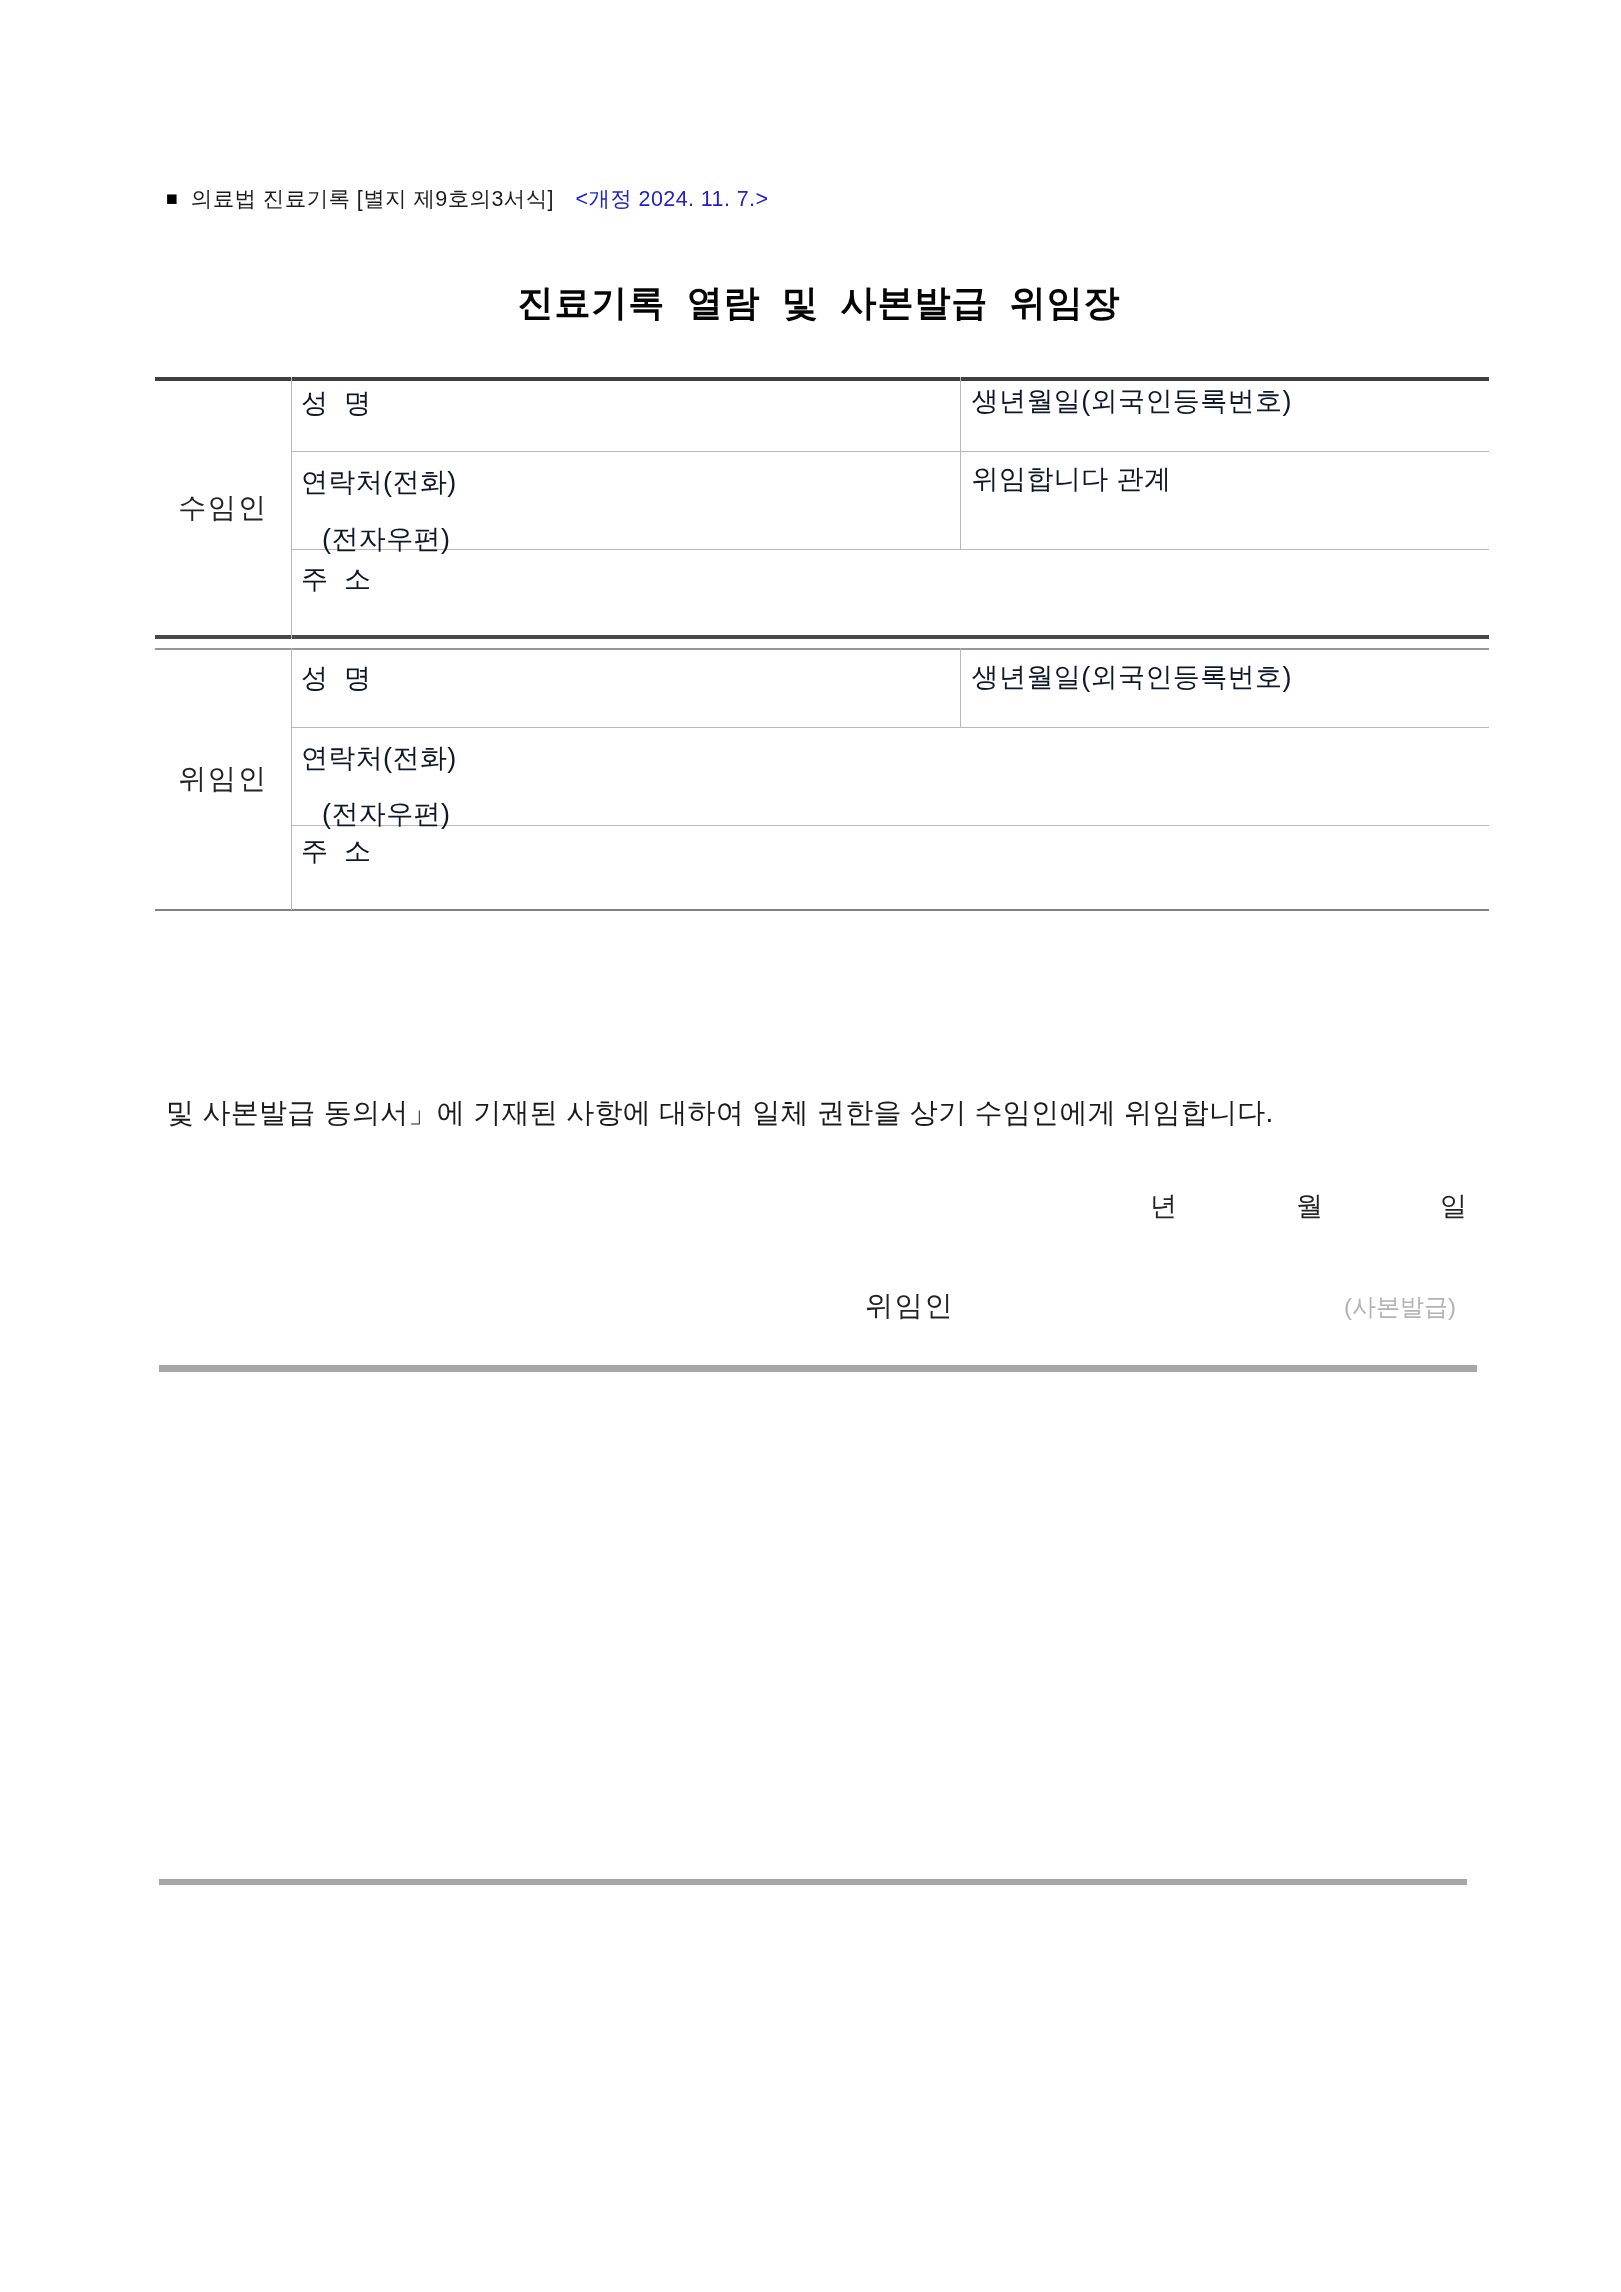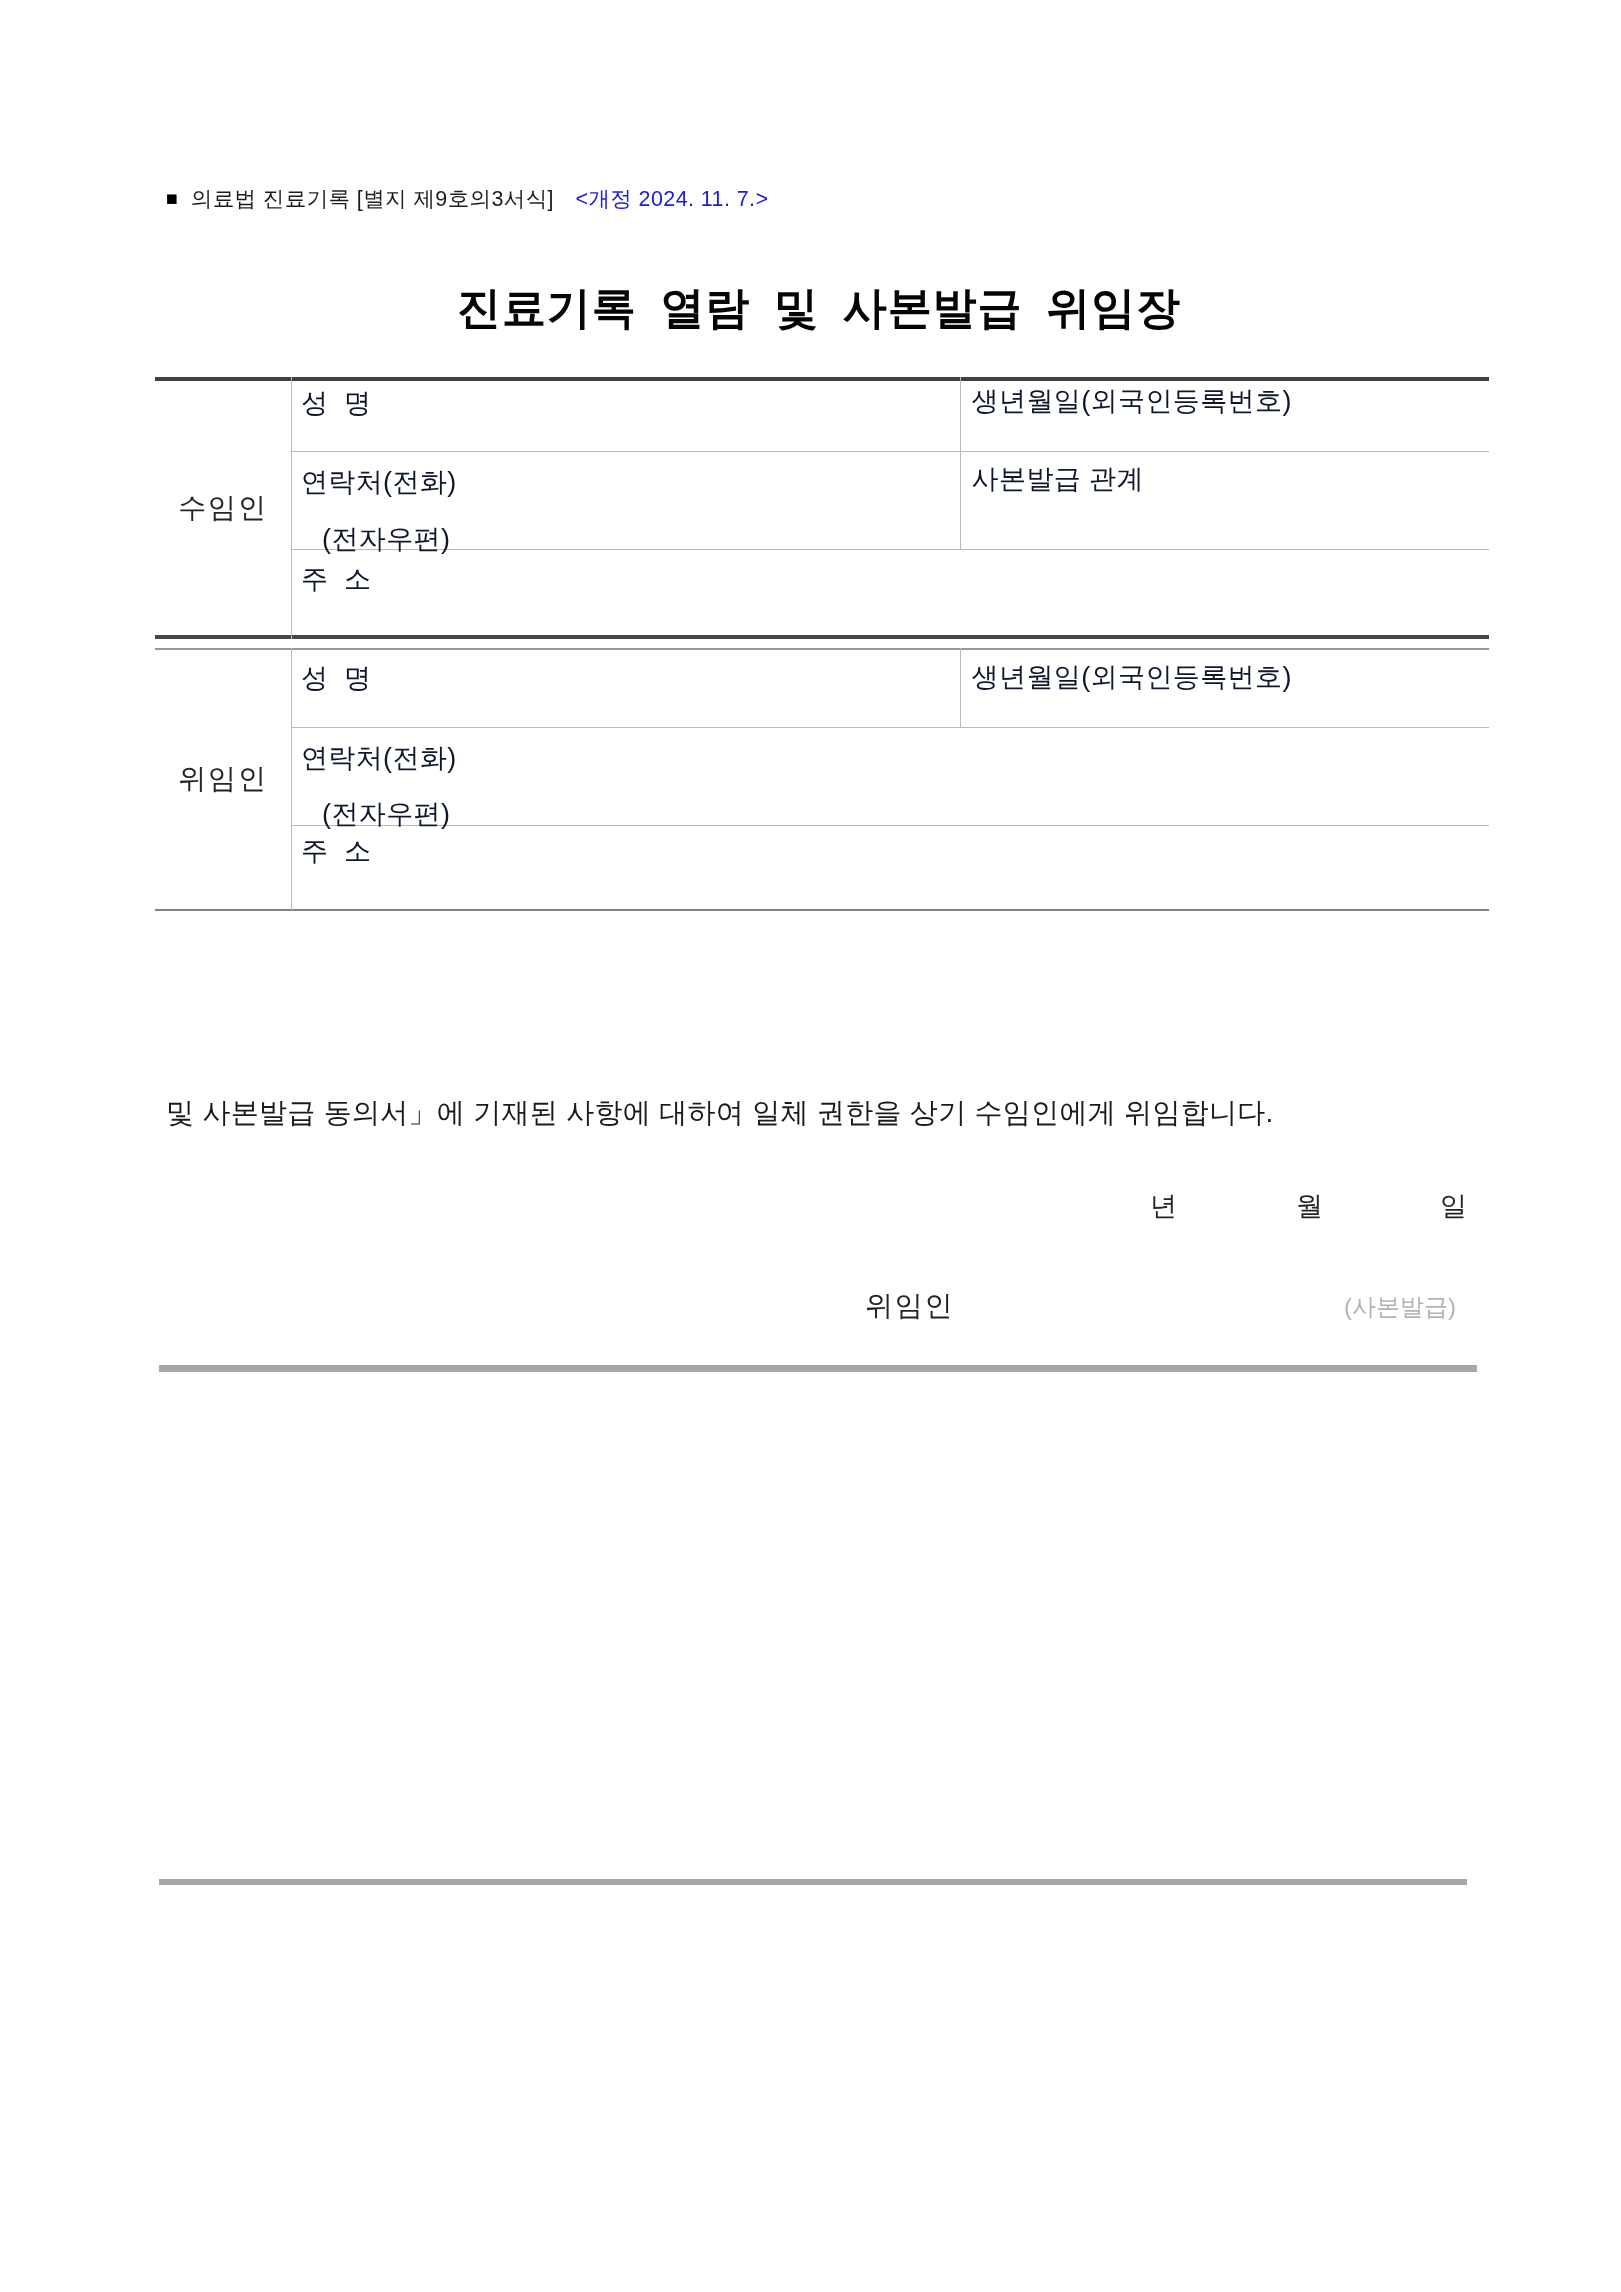--- a/index.html
+++ b/index.html
@@ -23,21 +23,21 @@
   }
   .header-square{
     font-size:19.7px;color:#000000;line-height:1;
   }
   .header-revision{color:#2020cc;margin-left:9px;}
 
   
   .doc-title{
     left:0;right:0;top:279px;
     text-align:center;
-    font-size:44px;font-weight:700;color:#050505;
+    font-size:36px;font-weight:700;color:#050505;
     letter-spacing:0.9px;word-spacing:10.7px;
     white-space:pre;
     margin-left:16px;
   }
 
   
   .form-table{left:155px;width:1334px;}
   .t1{top:377px;height:262px;}
   .t2{top:648px;height:262px;}
   .bline{position:absolute;background:#b9b9b9;}
@@ -112,21 +112,21 @@
       <span class="cell-label" style="top:4.5px;">성  명</span>
     </div>
     <div class="cell" style="left:805px;top:3.6px;width:529px;height:71px;">
       <span class="cell-label" style="left:11.6px;top:2.7px;">생년월일(외국인등록번호)</span>
     </div>
     <div class="cell" style="left:136px;top:74px;width:669px;height:98px;">
       <span class="cell-label" style="top:13.4px;">연락처(전화)</span>
       <span class="cell-label email-label" style="top:70px;">(전자우편)</span>
     </div>
     <div class="cell" style="left:805px;top:74px;width:529px;height:98px;">
-      <span class="cell-label" style="left:11.6px;top:9.9px;">사본발급 관계</span>
+      <span class="cell-label" style="left:11.6px;top:9.9px;">위임합니다 관계</span>
     </div>
     <div class="cell" style="left:136px;top:172px;width:1198px;height:86px;">
       <span class="cell-label" style="top:11.6px;">주  소</span>
     </div>
   </div>
 
   <div class="abs form-table t2">
 
     <div class="bline" style="left:0;top:0;width:1334px;height:1.8px;background:#989898;"></div>
     <div class="bline" style="left:0;top:261px;width:1334px;height:1.8px;background:#828282;"></div>

